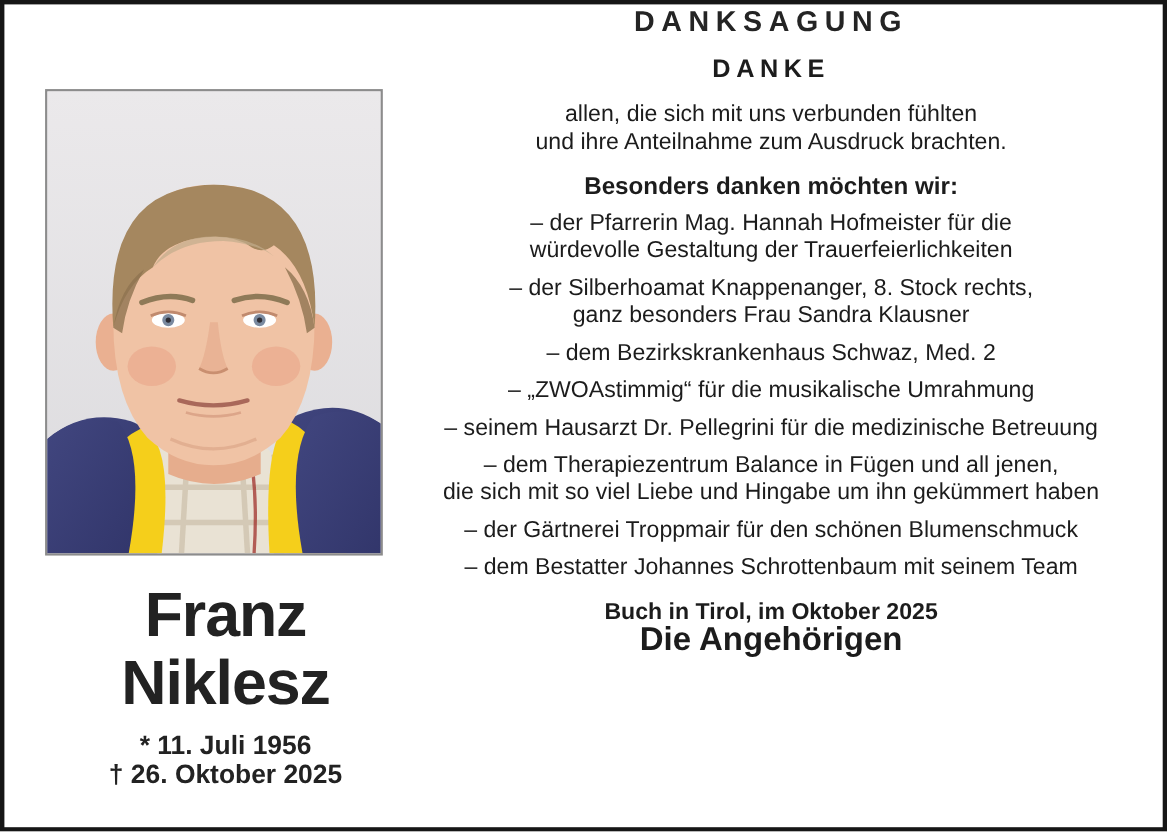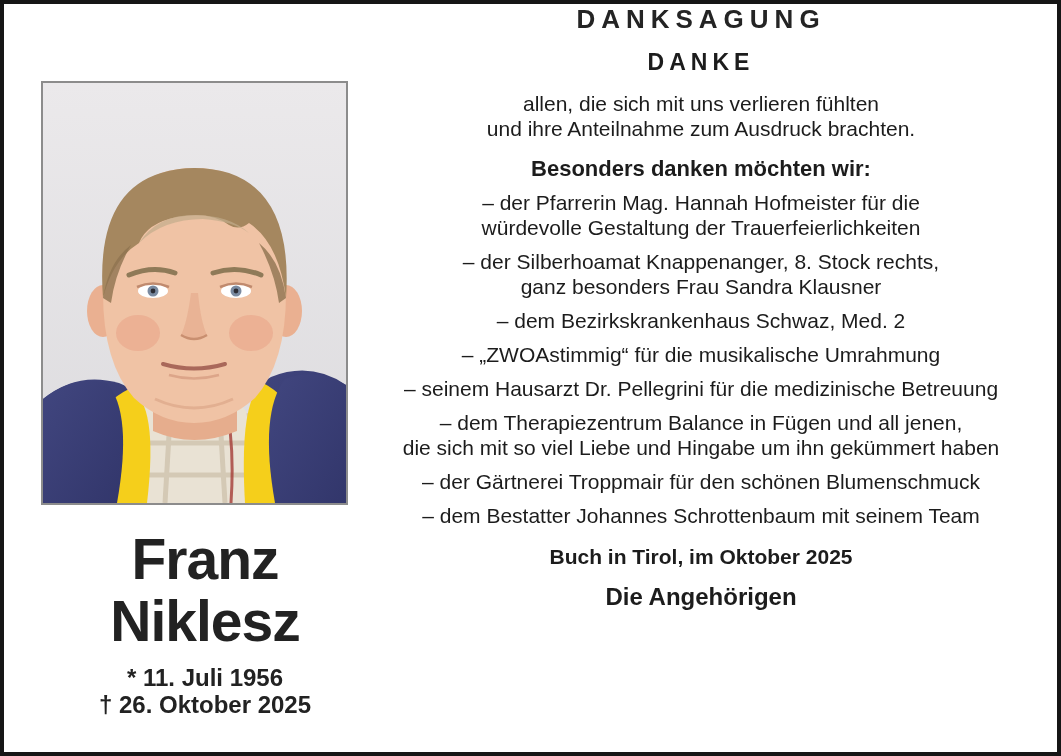--- a/index.html
+++ b/index.html
@@ -48,22 +48,21 @@
     font-size:23px;font-weight:bold;letter-spacing:5px;line-height:25px;
   }
   .para2{margin-top:16px;}
   .besonders{
     margin-top:15px;
     font-size:22px;font-weight:bold;line-height:25px;
   }
   .thanks-item{margin-top:9px;}
   .place{margin-top:16px;font-weight:bold;}
   .sig{
-    margin-top:15px;
-    font-size:24px;font-weight:bold;line-height:25px;
+    font-size:30px;font-weight:bold;line-height:25px;
   }
 </style>
 </head>
 <body>
 
 <div class="page">
 
   <div class="photo">
     <svg width="303" height="420" viewBox="0 0 303 420">
       <defs>
@@ -146,21 +145,21 @@
   </div>
 
   <div class="right-col">
 
     <div class="heading">DANKSAGUNG</div>
 
 
     <div class="danke">DANKE</div>
 
     <div class="para2">
-      <div class="body-line">allen, die sich mit uns verlieren fühlten</div>
+      <div class="body-line">allen, die sich mit uns verbunden fühlten</div>
       <div class="body-line">und ihre Anteilnahme zum Ausdruck brachten.</div>
     </div>
 
     <div class="besonders">Besonders danken möchten wir:</div>
 
     <div>
         <div class="thanks-item">
           <div class="body-line">– der Pfarrerin Mag. Hannah Hofmeister für die</div>
           <div class="body-line">würdevolle Gestaltung der Trauerfeierlichkeiten</div>
         </div>

